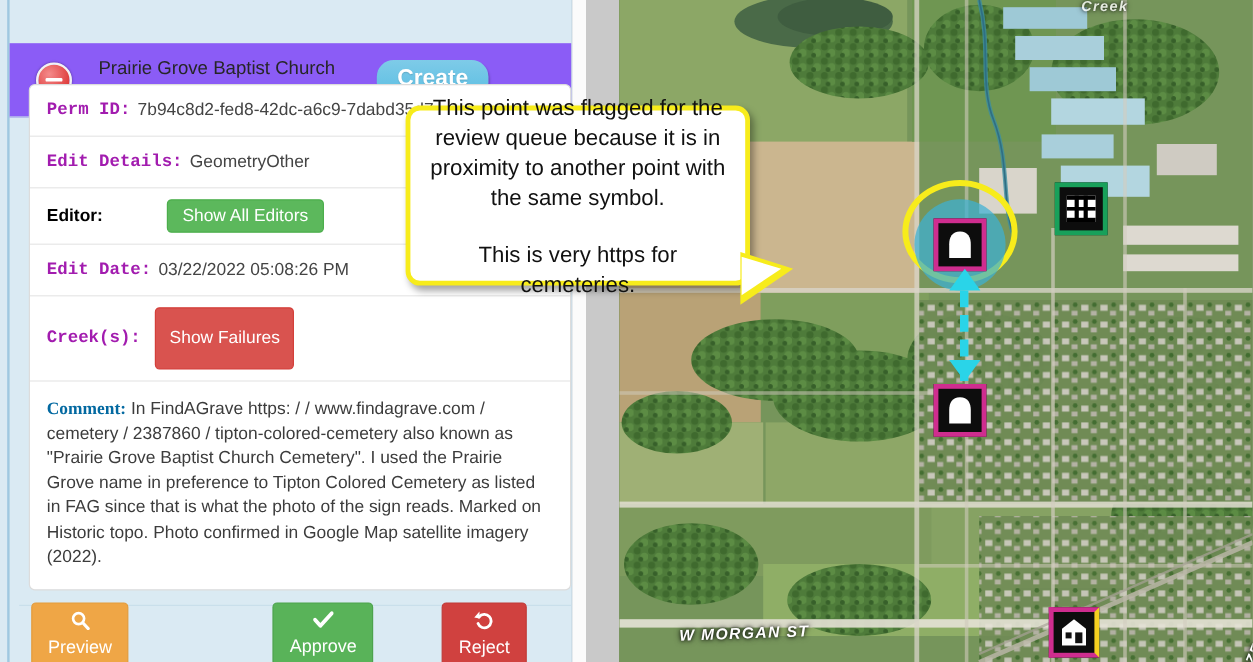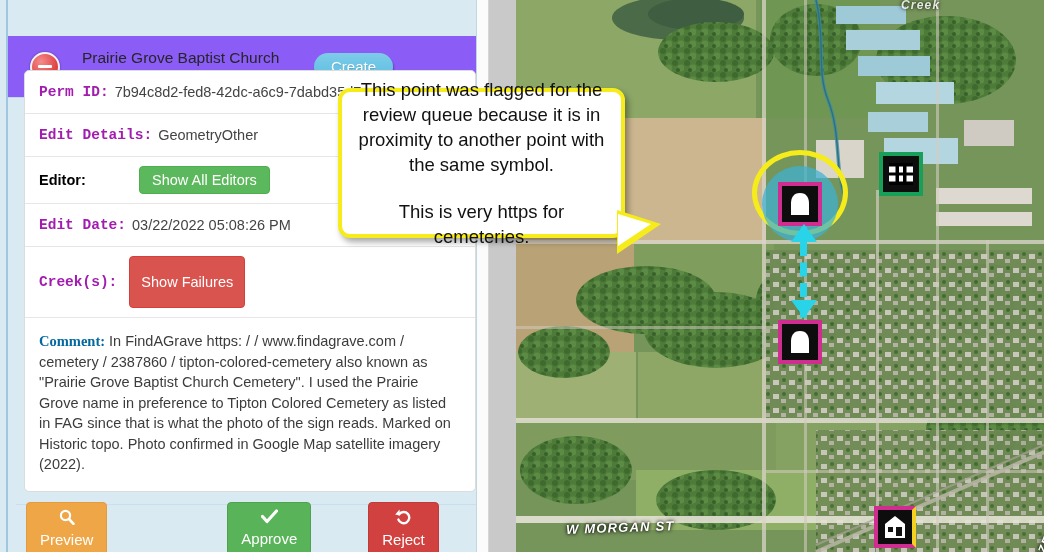--- a/index.html
+++ b/index.html
@@ -46,22 +46,22 @@
     margin-left: 22px;
     font-size: 15.5px;
     color: #262626;
     line-height: 19px;
     max-width: 218px;
   }
   .create-btn {
     margin-left: 14px;
     background: linear-gradient(#7ecbe8, #59bde2);
     color: #fff;
-    font-weight: normal;
-    font-size: 15px;
+    font-weight: bold;
+    font-size: 19px;
     border: none;
     border-radius: 14px;
     padding: 5px 17px 6px;
     box-shadow: 1px 2px 2px rgba(0,0,0,.28);
     cursor: pointer;
     text-shadow: 0 1px 1px rgba(0,0,0,.15);
   }
 
   .card {
     position: absolute;

